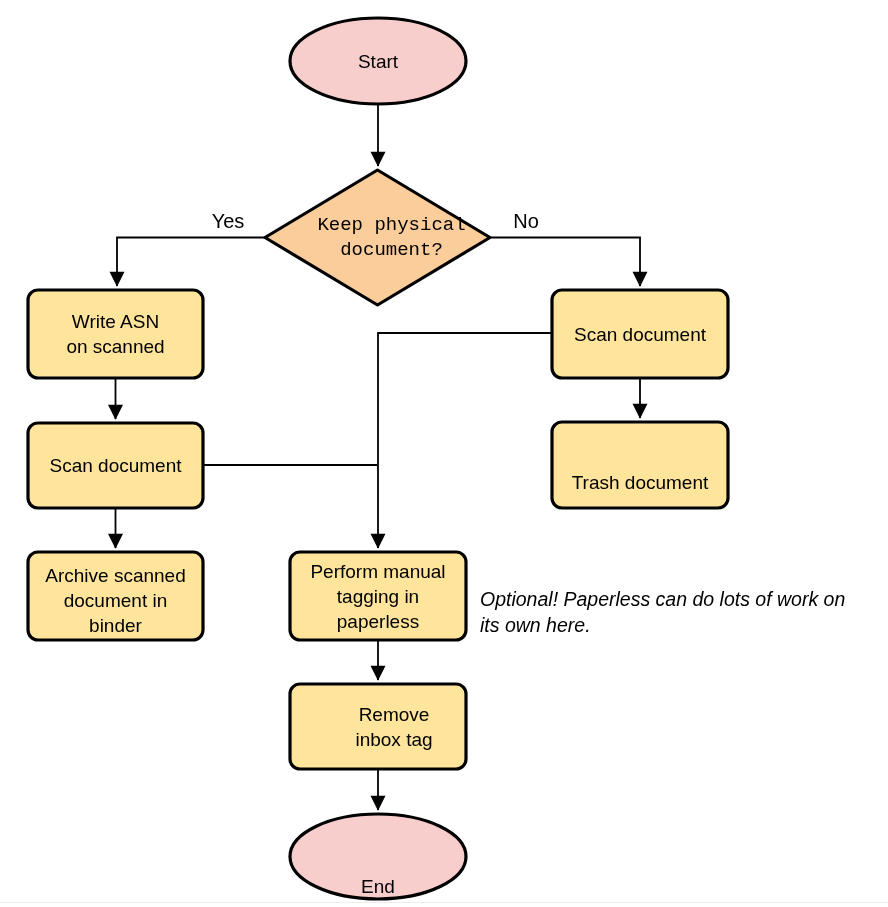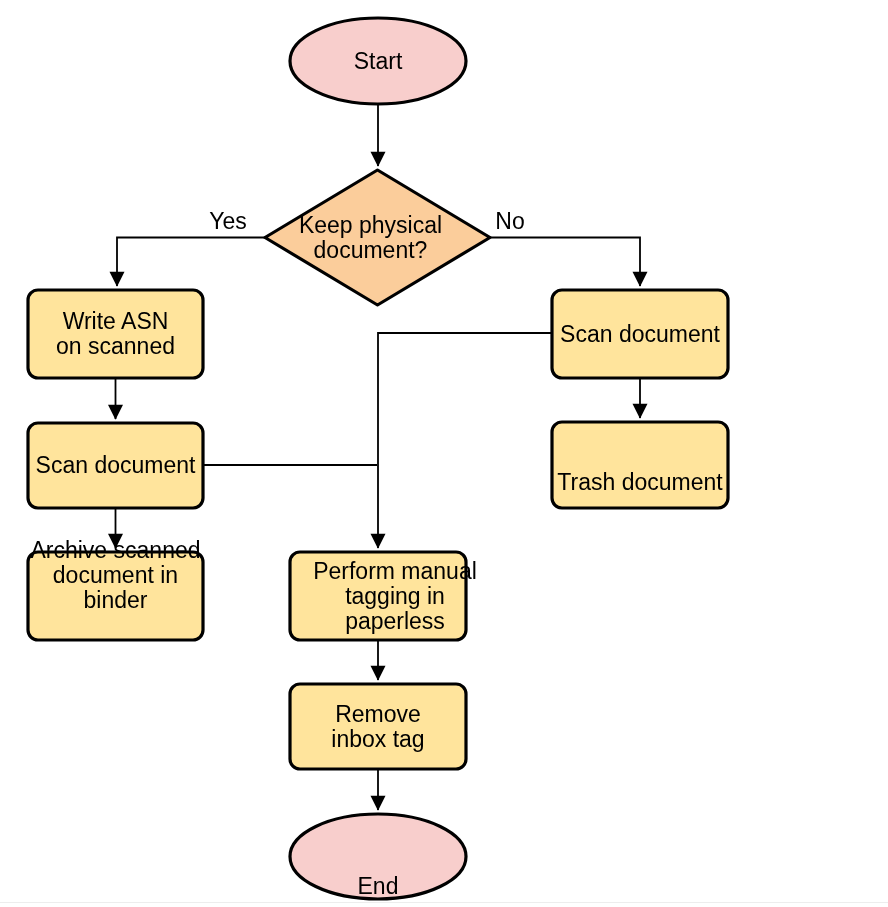--- a/index.html
+++ b/index.html
@@ -24,28 +24,28 @@
   .shape-terminal { fill: var(--terminal-fill, #f8cecc); stroke: var(--stroke, #000); stroke-width: 3.2; }
   .shape-decision { fill: var(--decision-fill, #fbcd9b); stroke: var(--stroke, #000); stroke-width: 3.2; stroke-linejoin: round; }
   .shape-process { fill: var(--process-fill, #ffe49c); stroke: var(--stroke, #000); stroke-width: 3.2; }
   .edge { fill: none; stroke: var(--stroke, #000); stroke-width: 1.8; }
   .label {
     position: absolute;
     display: flex;
     align-items: center;
     justify-content: center;
     text-align: center;
-    font-size: 23px;
+    font-size: 19px;
     line-height: 25px;
     white-space: pre-line;
     pointer-events: none;
   }
   .edge-label {
     position: absolute;
-    font-size: 23px;
+    font-size: 20px;
     line-height: 22px;
     text-align: center;
     pointer-events: none;
   }
   .annotation {
     position: absolute;
     left: 480px;
     top: 586px;
     width: 408px;
     font-size: 19.5px;
@@ -92,35 +92,37 @@
     <rect class="shape-process" x="28" y="423" width="175" height="85" rx="10"></rect>
     <rect class="shape-process" x="28" y="552" width="175" height="88" rx="10"></rect>
     <rect class="shape-process" x="552" y="290" width="176" height="88" rx="10"></rect>
     <rect class="shape-process" x="552" y="422" width="176" height="86" rx="10"></rect>
     <rect class="shape-process" x="290" y="552" width="176" height="88" rx="10"></rect>
     <rect class="shape-process" x="290" y="684" width="176" height="85" rx="10"></rect>
     <ellipse class="shape-terminal" cx="378" cy="856.5" rx="88" ry="42.5"></ellipse>
   </svg>
 
   <div class="label" style="left:290px; top:18px; width:176px; height:86px;">Start</div>
-  <div class="label" style="left:258px; top:170px; width:225px; height:135px;">Keep physical
+  <div class="label" style="left:279px; top:170px; width:225px; height:135px;font-family:Liberation Mono, monospace;">Keep physical
 document?</div>
   <div class="label" style="left:28px; top:290px; width:175px; height:88px;">Write ASN
 on scanned</div>
   <div class="label" style="left:28px; top:423px; width:175px; height:85px;">Scan document</div>
-  <div class="label" style="left:28px; top:531px; width:175px; height:88px;">Archive scanned
+  <div class="label" style="left:28px; top:556px; width:175px; height:88px;">Archive scanned
 document in
 binder</div>
   <div class="label" style="left:552px; top:290px; width:176px; height:88px;">Scan document</div>
   <div class="label" style="left:552px; top:422px; width:176px; height:86px;margin-top:17px;">Trash document</div>
-  <div class="label" style="left:290px; top:552px; width:176px; height:88px;padding-left:17px;">Perform manual
+  <div class="label" style="left:290px; top:552px; width:176px; height:88px;">Perform manual
 tagging in
 paperless</div>
-  <div class="label" style="left:290px; top:684px; width:176px; height:85px;">Remove
+  <div class="label" style="left:290px; top:684px; width:176px; height:85px;padding-left:16px;">Remove
 inbox tag</div>
   <div class="label" style="left:290px; top:844px; width:176px; height:85px;">End</div>
 
   <div class="edge-label" style="left:200px; top:210px; width:56px;">Yes</div>
-  <div class="edge-label" style="left:482px; top:210px; width:56px;">No</div>
+  <div class="edge-label" style="left:498px; top:210px; width:56px;">No</div>
 
+  <div class="annotation">Optional! Paperless can do lots of work on
+its own here.</div>
 
   <div class="page-bottom-border"></div>
 </div>
 
 </body></html>

